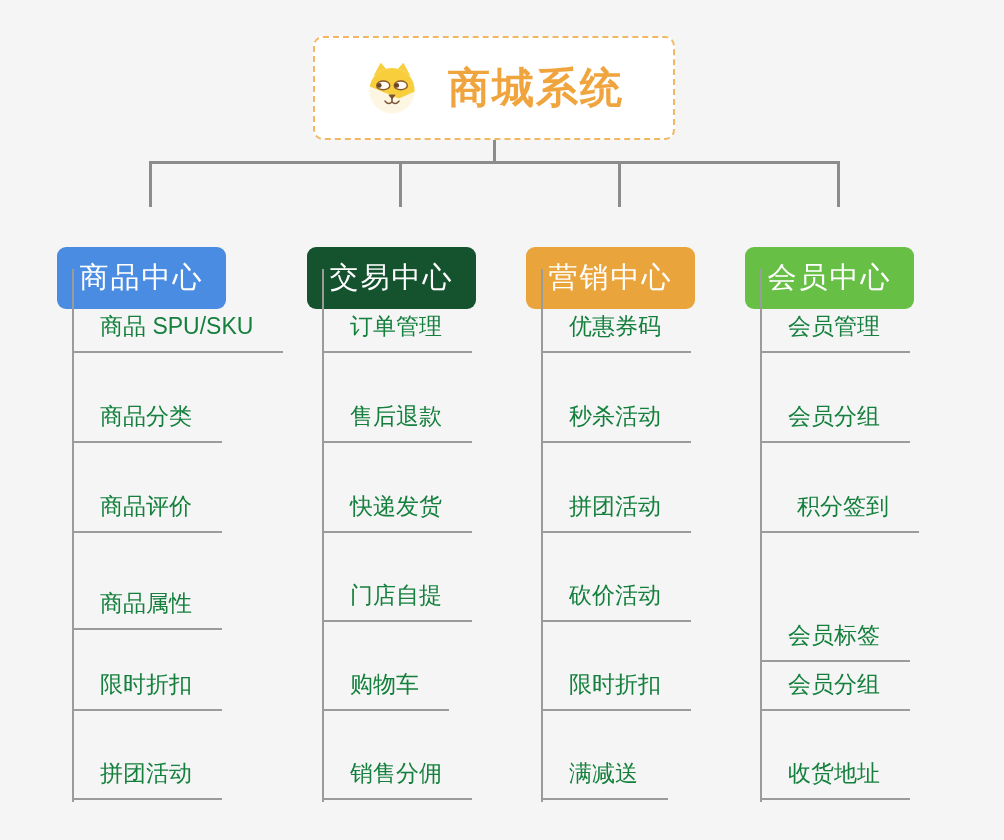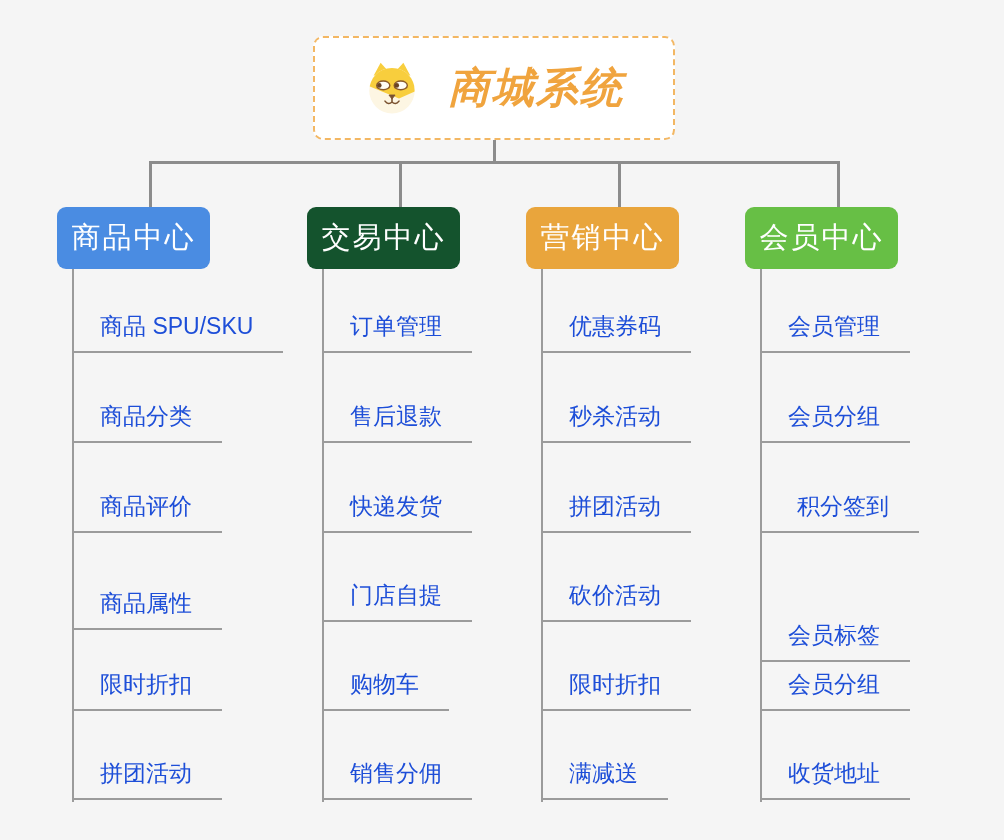--- a/index.html
+++ b/index.html
@@ -20,52 +20,52 @@
     position: absolute;
     left: 313px; top: 36px;
     width: 362px; height: 104px;
     background: #ffffff;
     border: 2px dashed #f3b763;
     border-radius: 10px;
     display: flex;
     align-items: center;
     justify-content: center;
     gap: 28px;
-    font-style: italic;
   }
   .root-title {
     font-size: 42px;
     font-weight: 600;
     color: #f0a43e;
     letter-spacing: 2px;
     white-space: nowrap;
   }
   .root-icon { width: 56px; height: 56px; display: block; }
   
   .line { position: absolute; background: #8c8c8c; }
   .spine { position: absolute; width: 2px; background: #9b9b9b; }
   
   .branch {
     position: absolute;
-    width: 153px; height: 62px;
+    width: 169px; height: 62px;
     border-radius: 9px;
     color: #ffffff;
     font-size: 29px;
     letter-spacing: 2px;
     display: flex;
     align-items: center;
     justify-content: center;
     white-space: nowrap;
+    margin-top: 40px;
   }
   
   .child {
     position: absolute;
     font-size: 23px;
     line-height: 30px;
-    color: #1d4ed8;
+    color: #15803d;
     padding: 0 30px 10px 27px;
     border-bottom: 2px solid #9b9b9b;
     white-space: nowrap;
   }
 </style>
 </head>
 <body>
 
 <div class="canvas">
 

